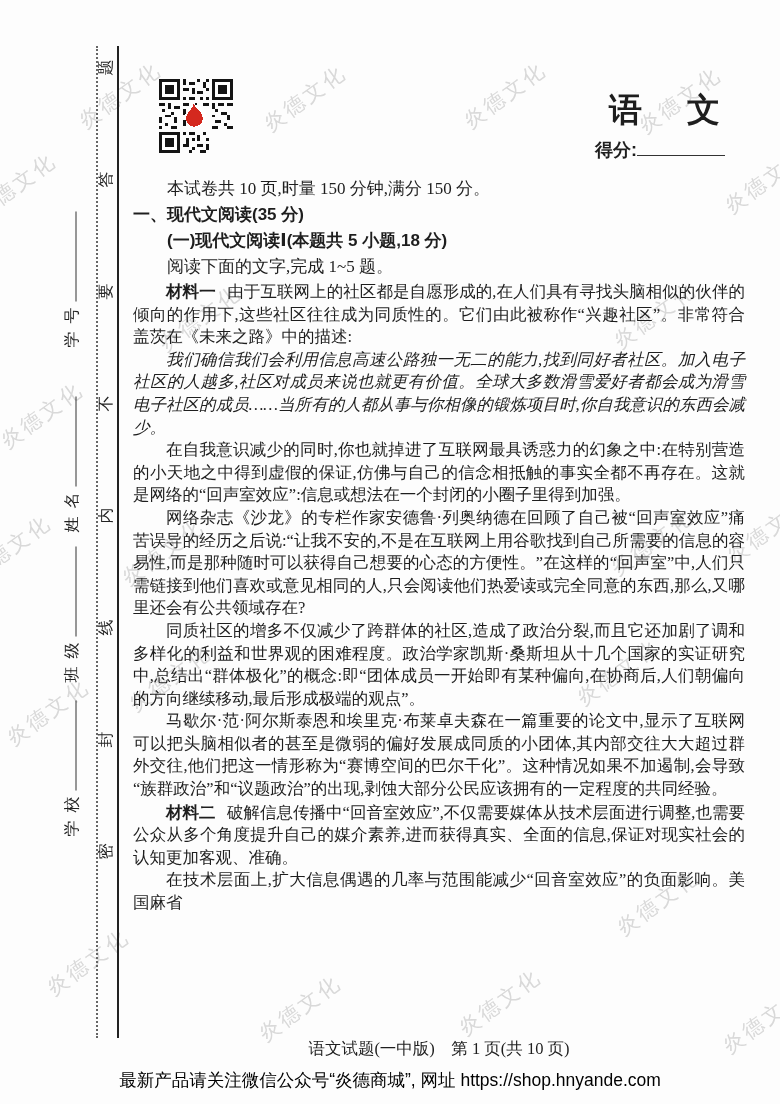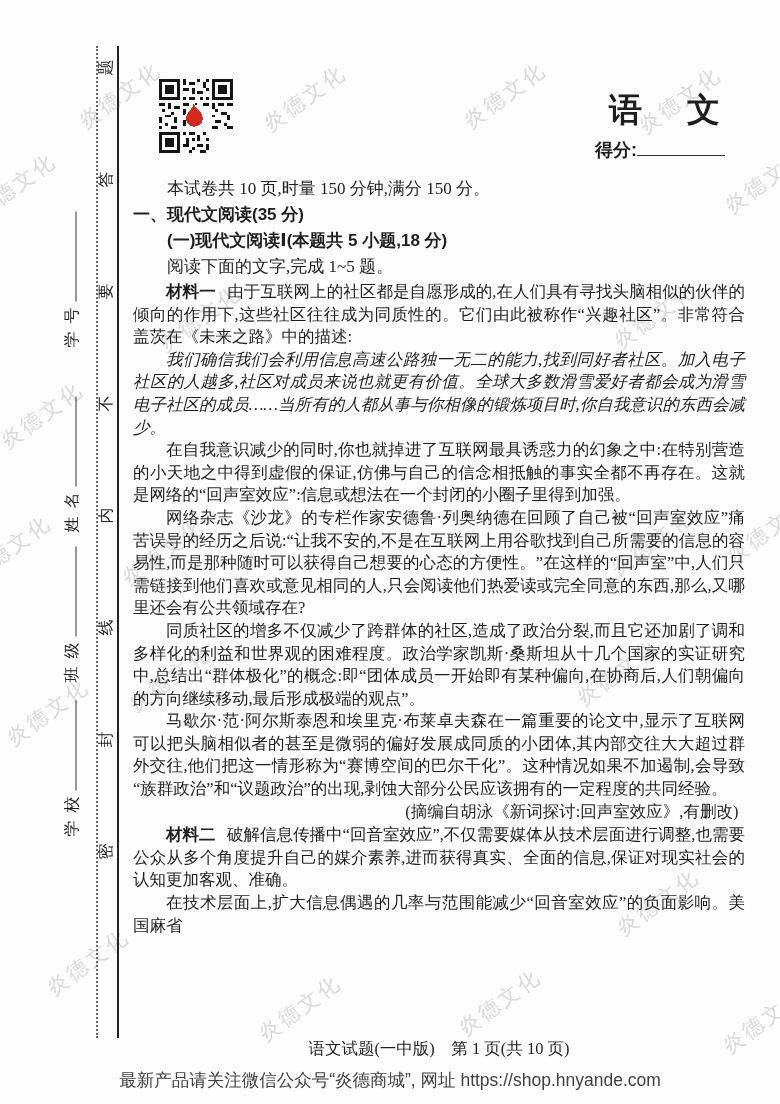--- a/index.html
+++ b/index.html
@@ -54,21 +54,21 @@
     font-family:"Liberation Sans","DejaVu Sans",sans-serif;}
   .materials p{font-size:16.5px;line-height:22.6px;text-indent:2em;}
   .materials .mat-label{font-weight:bold;font-style:normal;margin-right:.7em;
     font-family:"Liberation Sans","DejaVu Sans",sans-serif;}
   .materials .quote{font-style:italic;}
   .materials .source{text-align:right;text-indent:0;padding-right:.4em;}
   
   .page-info{position:absolute;left:133px;top:1038px;width:612px;text-align:center;
     font-size:16.5px;z-index:4;}
   .promo{position:absolute;left:0;top:1068px;width:780px;text-align:center;font-size:17.5px;
-    color:#404040;z-index:4;font-family:"Liberation Sans","DejaVu Sans",sans-serif;}
+    color:#000000;z-index:4;font-family:"Liberation Sans","DejaVu Sans",sans-serif;}
 </style>
 </head>
 <body>
 
 <div class="page">
 
   <div id="wm-layer">
       <div class="wm" style="left: 120px; top: 95px;">炎德文化</div>
       <div class="wm" style="left: 305px; top: 98px;">炎德文化</div>
       <div class="wm" style="left: 505px; top: 95px;">炎德文化</div>
@@ -198,21 +198,20 @@
     <p class="sec-sub">(一)现代文阅读Ⅰ(本题共 5 小题,18 分)</p>
     <p class="prompt">阅读下面的文字,完成 1~5 题。</p>
 
     <div class="materials">
       <p><span class="mat-label">材料一</span><span>由于互联网上的社区都是自愿形成的,在人们具有寻找头脑相似的伙伴的倾向的作用下,这些社区往往成为同质性的。它们由此被称作“兴趣社区”。非常符合盖茨在《未来之路》中的描述:</span></p>
       <p class="quote">我们确信我们会利用信息高速公路独一无二的能力,找到同好者社区。加入电子社区的人越多,社区对成员来说也就更有价值。全球大多数滑雪爱好者都会成为滑雪电子社区的成员……当所有的人都从事与你相像的锻炼项目时,你自我意识的东西会减少。</p>
       <p>在自我意识减少的同时,你也就掉进了互联网最具诱惑力的幻象之中:在特别营造的小天地之中得到虚假的保证,仿佛与自己的信念相抵触的事实全都不再存在。这就是网络的“回声室效应”:信息或想法在一个封闭的小圈子里得到加强。</p>
       <p>网络杂志《沙龙》的专栏作家安德鲁·列奥纳德在回顾了自己被“回声室效应”痛苦误导的经历之后说:“让我不安的,不是在互联网上用谷歌找到自己所需要的信息的容易性,而是那种随时可以获得自己想要的心态的方便性。”在这样的“回声室”中,人们只需链接到他们喜欢或意见相同的人,只会阅读他们热爱读或完全同意的东西,那么,又哪里还会有公共领域存在?</p>
       <p>同质社区的增多不仅减少了跨群体的社区,造成了政治分裂,而且它还加剧了调和多样化的利益和世界观的困难程度。政治学家凯斯·桑斯坦从十几个国家的实证研究中,总结出“群体极化”的概念:即“团体成员一开始即有某种偏向,在协商后,人们朝偏向的方向继续移动,最后形成极端的观点”。</p>
       <p>马歇尔·范·阿尔斯泰恩和埃里克·布莱卓夫森在一篇重要的论文中,显示了互联网可以把头脑相似者的甚至是微弱的偏好发展成同质的小团体,其内部交往大大超过群外交往,他们把这一情形称为“赛博空间的巴尔干化”。这种情况如果不加遏制,会导致“族群政治”和“议题政治”的出现,剥蚀大部分公民应该拥有的一定程度的共同经验。</p>
-      <p class="source">(摘编自胡泳《新词探讨:回声室效应》,有删改)</p>
       <p><span class="mat-label">材料二</span><span>破解信息传播中“回音室效应”,不仅需要媒体从技术层面进行调整,也需要公众从多个角度提升自己的媒介素养,进而获得真实、全面的信息,保证对现实社会的认知更加客观、准确。</span></p>
       <p>在技术层面上,扩大信息偶遇的几率与范围能减少“回音室效应”的负面影响。美国麻省</p>
     </div>
   </div>
 
   <div class="page-info">语文试题(一中版)　第 1 页(共 10 页)</div>
   <div class="promo">最新产品请关注微信公众号“炎德商城”, 网址 https://shop.hnyande.com</div>
 
 </div>
 

